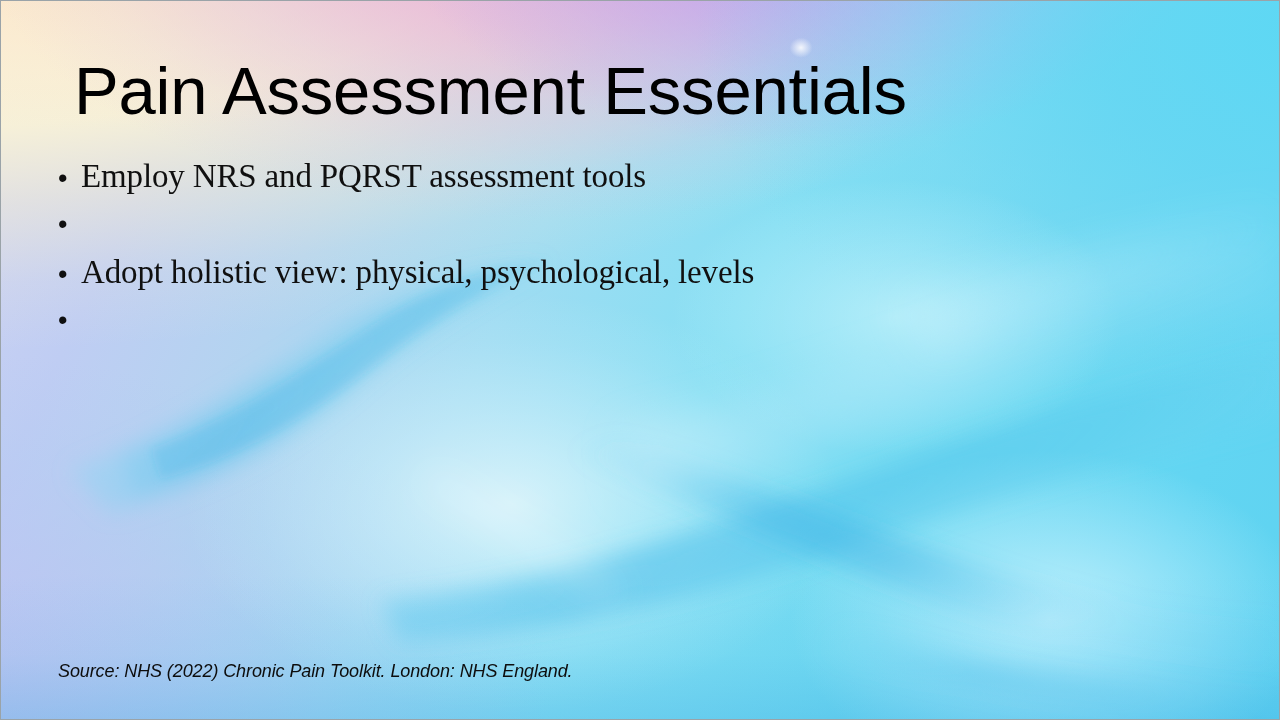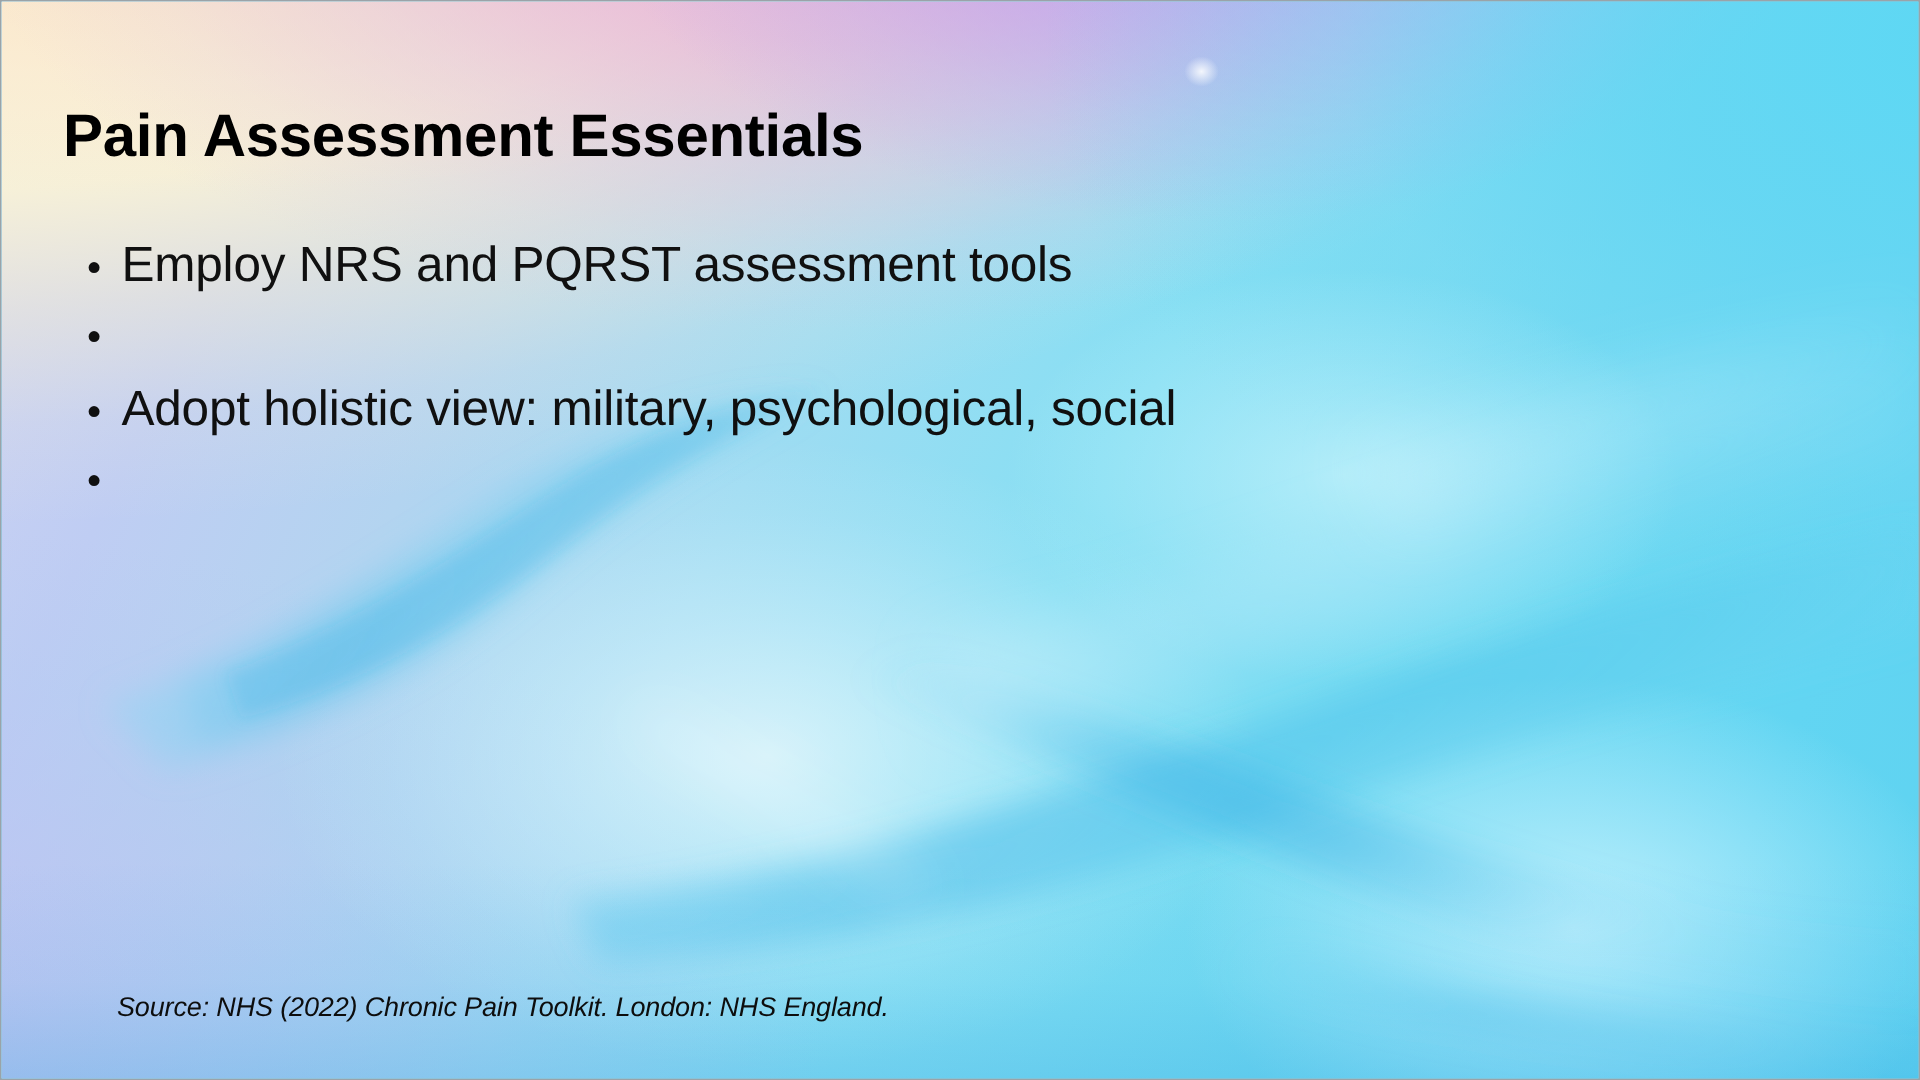--- a/index.html
+++ b/index.html
@@ -163,25 +163,25 @@
   }
 
   
   #content {
     position: absolute;
     inset: 0;
   }
 
   #slide-title {
     position: absolute;
-    left: 41px;
+    left: 73px;
     top: 55px;
-    font-size: 40px;
+    font-size: 67px;
     line-height: 70px;
-    font-weight: 700;
+    font-weight: 400;
     color: #000000;
     letter-spacing: -0.2px;
     white-space: nowrap;
   }
 
   #bullet-list {
     position: absolute;
     left: 57px;
     top: 155px;
     margin: 0;
@@ -203,34 +203,34 @@
   .bullet-marker {
     width: 23px;
     flex: 0 0 23px;
     font-size: 27px;
     line-height: 40px;
     color: #101010;
   }
 
   .bullet-text {
     letter-spacing: -0.15px;
+    font-family: Liberation Serif, serif;
   }
 
   #source-note {
     position: absolute;
     left: 57px;
     top: 658px;
     font-size: 18px;
     line-height: 24px;
     font-style: italic;
     font-weight: 400;
     color: #0d0d0d;
     letter-spacing: -0.1px;
     white-space: nowrap;
-    margin-left: 20px;
   }
 </style>
 </head>
 <body>
 
 <div id="slide">
 
   <div class="bg-layer" id="bg-base"></div>
   <div class="bg-layer" id="bg-cream"></div>
   <div class="bg-layer" id="bg-peach"></div>
@@ -337,21 +337,21 @@
     <ul id="bullet-list">
       <li class="bullet-item">
         <span class="bullet-marker">•</span>
         <span class="bullet-text">Employ NRS and PQRST assessment tools</span>
       </li>
       <li class="bullet-item">
         <span class="bullet-marker">•</span>
       </li>
       <li class="bullet-item">
         <span class="bullet-marker">•</span>
-        <span class="bullet-text">Adopt holistic view: military, psychological, social</span>
+        <span class="bullet-text">Adopt holistic view: physical, psychological, levels</span>
       </li>
       <li class="bullet-item">
         <span class="bullet-marker">•</span>
       </li>
     </ul>
 
     <div id="source-note">Source: NHS (2022) Chronic Pain Toolkit. London: NHS England.</div>
 
   </div>
 </div>

